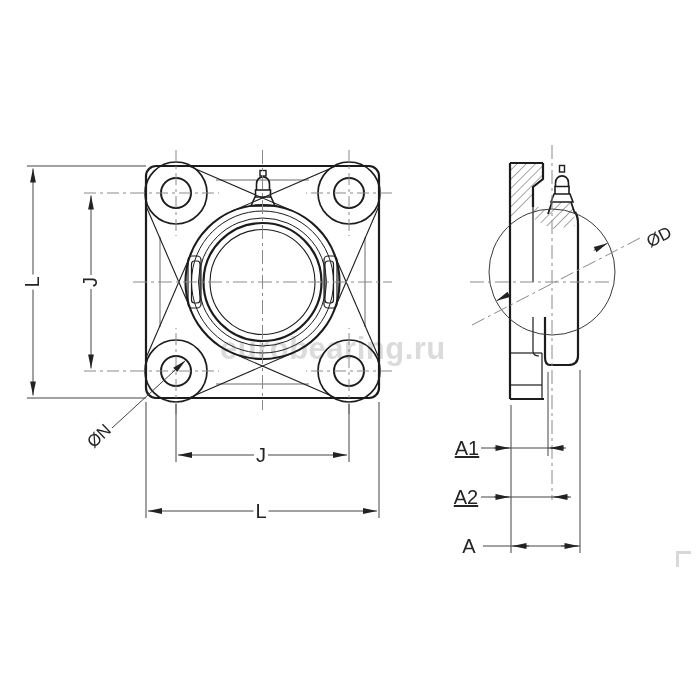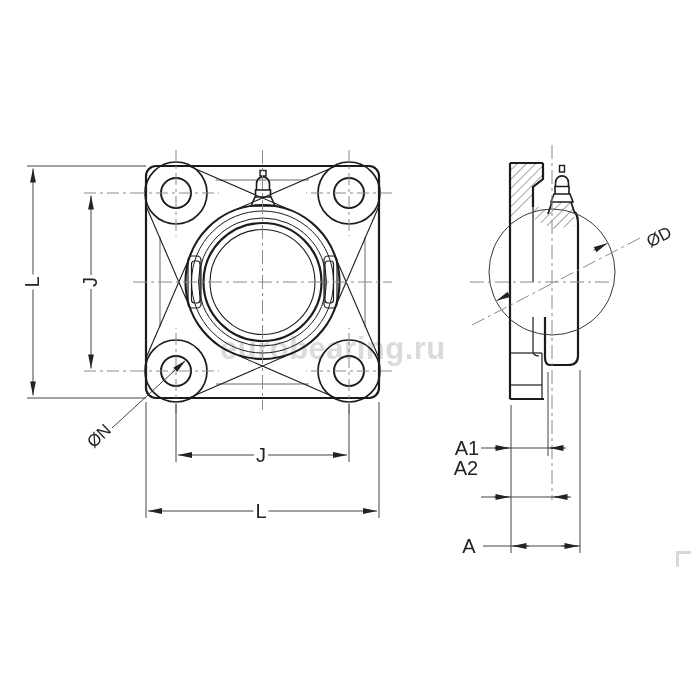--- a/index.html
+++ b/index.html
@@ -178,16 +178,16 @@
       <line x1="561" y1="546" x2="578.5" y2="546" marker-end="url(#arr)"></line>
     </g>
   </svg>
 
   <div class="lbl rot" style="left:32px;  top:282px;">L</div>
   <div class="lbl rot" style="left:90px;  top:282px;">J</div>
   <div class="lbl" style="left:261px; top:455px;">J</div>
   <div class="lbl" style="left:261px; top:511px;">L</div>
   <div class="lbl small nobg phi-n" style="left:99px;  top:436px;">ØN</div>
   <div class="lbl small nobg phi-d" style="left:659px; top:237px;">ØD</div>
-  <div class="lbl" style="left:467px; top:448px;">A1</div>
-  <div class="lbl" style="left:466px; top:468px;">A2</div>
+  <div class="lbl" style="left:467px; top:448px;text-decoration:underline;">A1</div>
+  <div class="lbl" style="left:466px; top:497px;text-decoration:underline;">A2</div>
   <div class="lbl" style="left:469px; top:546px;">A</div>
 </div>
 
 </body></html>

